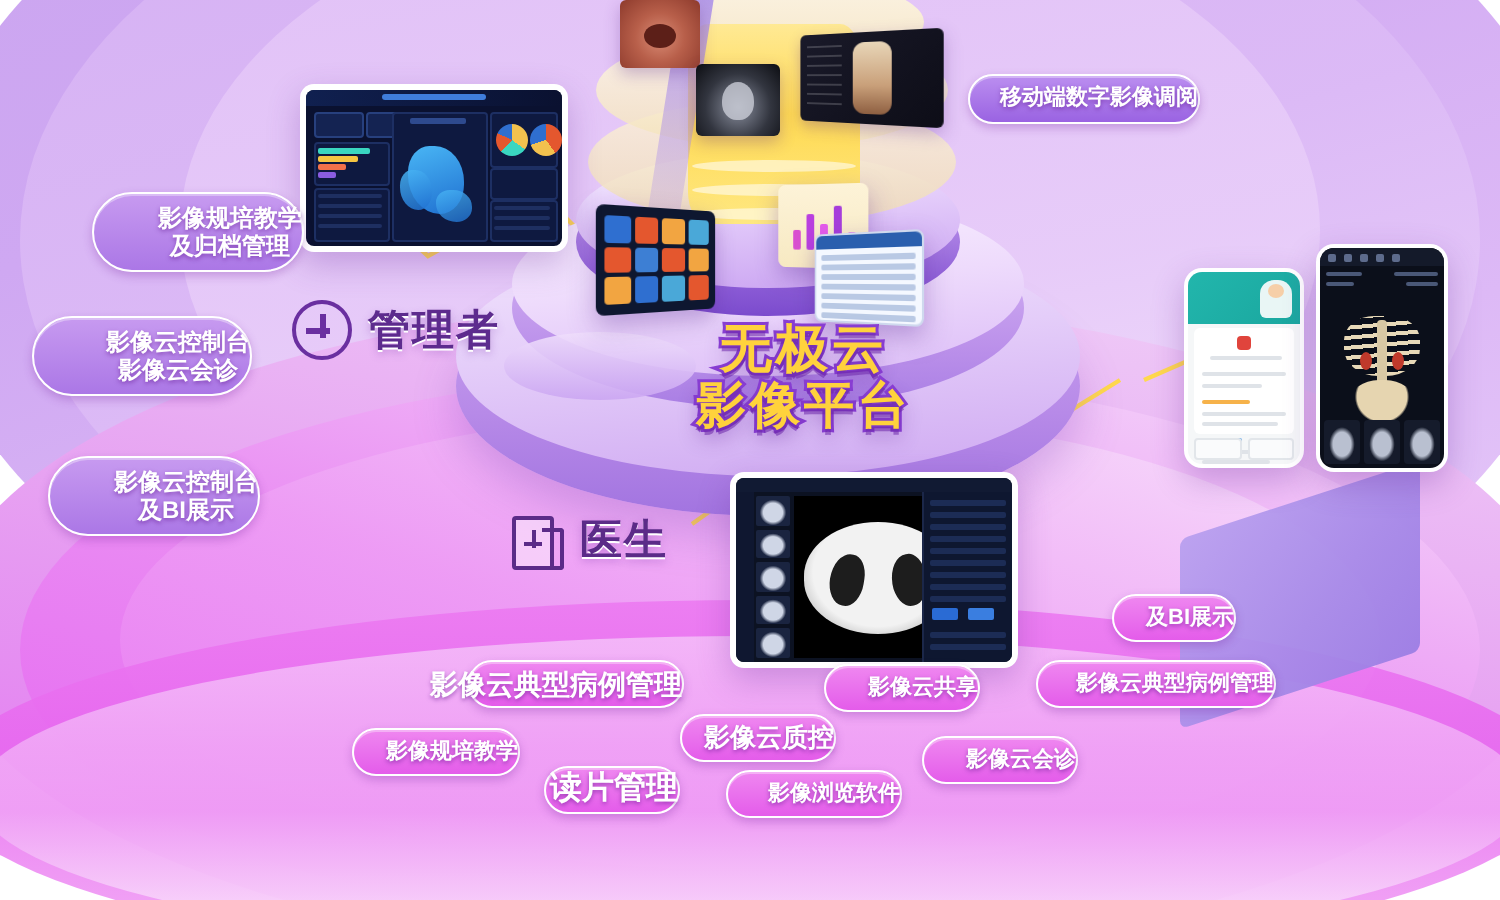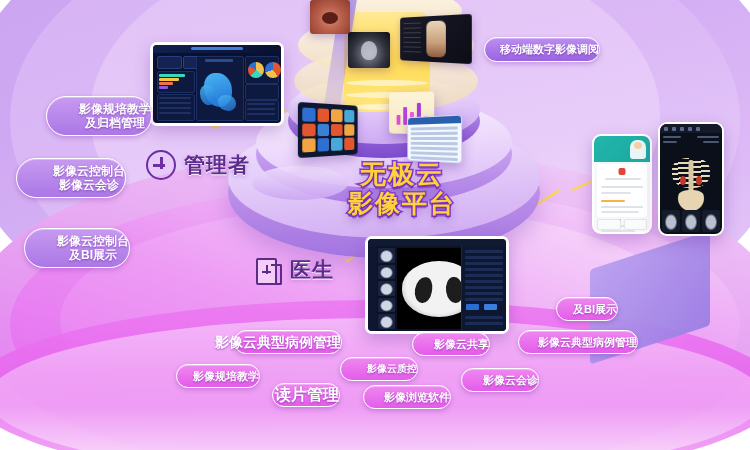--- a/index.html
+++ b/index.html
@@ -543,21 +543,21 @@
   </div>
 
   <div class="pill pill-magenta" style="left:234px;top:330px;width:106px;height:22px;font-size:14px;">
     <span>影像云典型病例管理</span>
   </div>
 
   <div class="pill pill-magenta" style="left:272px;top:383px;width:66px;height:22px;font-size:16px;">
     <span>读片管理</span>
   </div>
 
-  <div class="pill pill-magenta" style="left:340px;top:357px;width:76px;height:22px;font-size:10px;">
+  <div class="pill pill-magenta" style="left:340px;top:357px;width:76px;height:22px;font-size:13px;">
     <span>影像云质控</span>
   </div>
 
   <div class="pill pill-magenta" style="left:412px;top:332px;width:76px;height:22px;font-size:11px;">
     <span>影像云共享</span>
   </div>
 
   <div class="pill pill-magenta" style="left:363px;top:385px;width:86px;height:22px;font-size:11px;">
     <span>影像浏览软件</span>
   </div>

